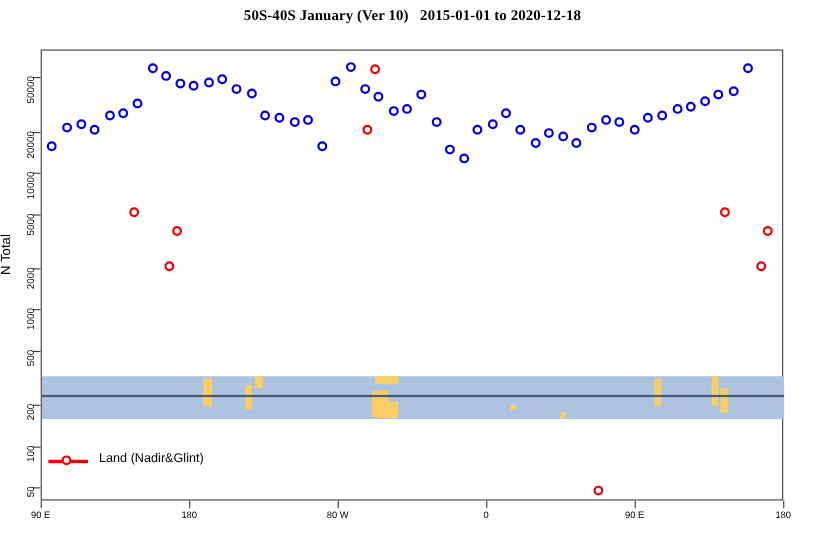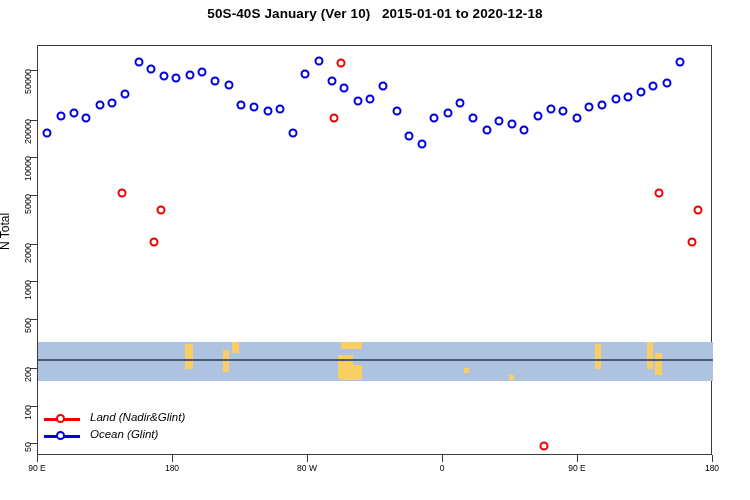--- a/index.html
+++ b/index.html
@@ -1,21 +1,21 @@
 <!DOCTYPE html>
 <html><head>
 <meta charset="utf-8">
 <style>
   html,body{margin:0;padding:0;background:#ffffff;}
   body{width:750px;height:500px;overflow:hidden;
        font-family:"Liberation Sans","DejaVu Sans",sans-serif;color:#000;}
   #root{position:relative;width:750px;height:500px;}
 
   .title{position:absolute;left:0;top:6px;width:750px;text-align:center;
-         font-size:13.5px;font-weight:bold;letter-spacing:.1px;white-space:pre;}
+         font-size:13.5px;font-weight:bold;letter-spacing:.1px;white-space:pre;font-family:Liberation Serif, serif;}
 
   
   #plot{position:absolute;left:37px;top:45px;width:675px;height:410px;
         border:1px solid #3a3a3a;box-sizing:border-box;background:#fff;}
   #canvaswrap{position:absolute;left:0;top:0;width:675px;height:410px;overflow:hidden;}
 
   
   .ytick{position:absolute;left:30px;width:7px;height:1px;background:#3a3a3a;}
   .ytrot{position:absolute;width:40px;text-align:right;font-size:9px;
          transform:rotate(-90deg);transform-origin:100% 50%;white-space:nowrap;}
@@ -36,21 +36,21 @@
 
   
   .pt{position:absolute;width:9px;height:9px;border-radius:50%;
       box-sizing:border-box;border-width:2.4px;border-style:solid;
       background:transparent;transform:translate(-50%,-50%);}
   .pt.ocean-pt{border-color:#0000e0;}
   .pt.land-pt{border-color:#f00000;}
 
   
   #legend{position:absolute;left:42px;top:410px;width:210px;height:40px;}
-  .lgrow{position:relative;height:17px;font-style:italic;}
+  .lgrow{position:relative;height:17px;}
   .lgline{position:absolute;left:2px;top:8px;width:36px;height:2.6px;}
   .lgmk{position:absolute;left:14px;top:3.5px;width:9px;height:9px;border-radius:50%;
         box-sizing:border-box;border-width:2.4px;border-style:solid;background:#fff;}
   .lgtxt{position:absolute;left:48px;top:1px;font-size:11.5px;white-space:nowrap;}
 </style>
 </head>
 <body>
 
 <div id="root">
 
@@ -169,20 +169,15 @@
         <div class="pt ocean-pt" style="left: 642px; top: 16.4244px; border-color: rgb(0, 0, 224);"></div>
       </div>
   </div>
 
   <div id="legend">
       <div class="lgrow">
         <div class="lgline" style="background: rgb(240, 0, 0);"></div>
         <div class="lgmk" style="border-color: rgb(240, 0, 0);"></div>
         <div class="lgtxt">Land (Nadir&amp;Glint)</div>
       </div>
-      <div class="lgrow">
-        <div class="lgline" style="background: rgb(0, 0, 224);"></div>
-        <div class="lgmk" style="border-color: rgb(0, 0, 224);"></div>
-        <div class="lgtxt">Ocean (Glint)</div>
-      </div>
     </div>
 
 </div>
 
 </body></html>

